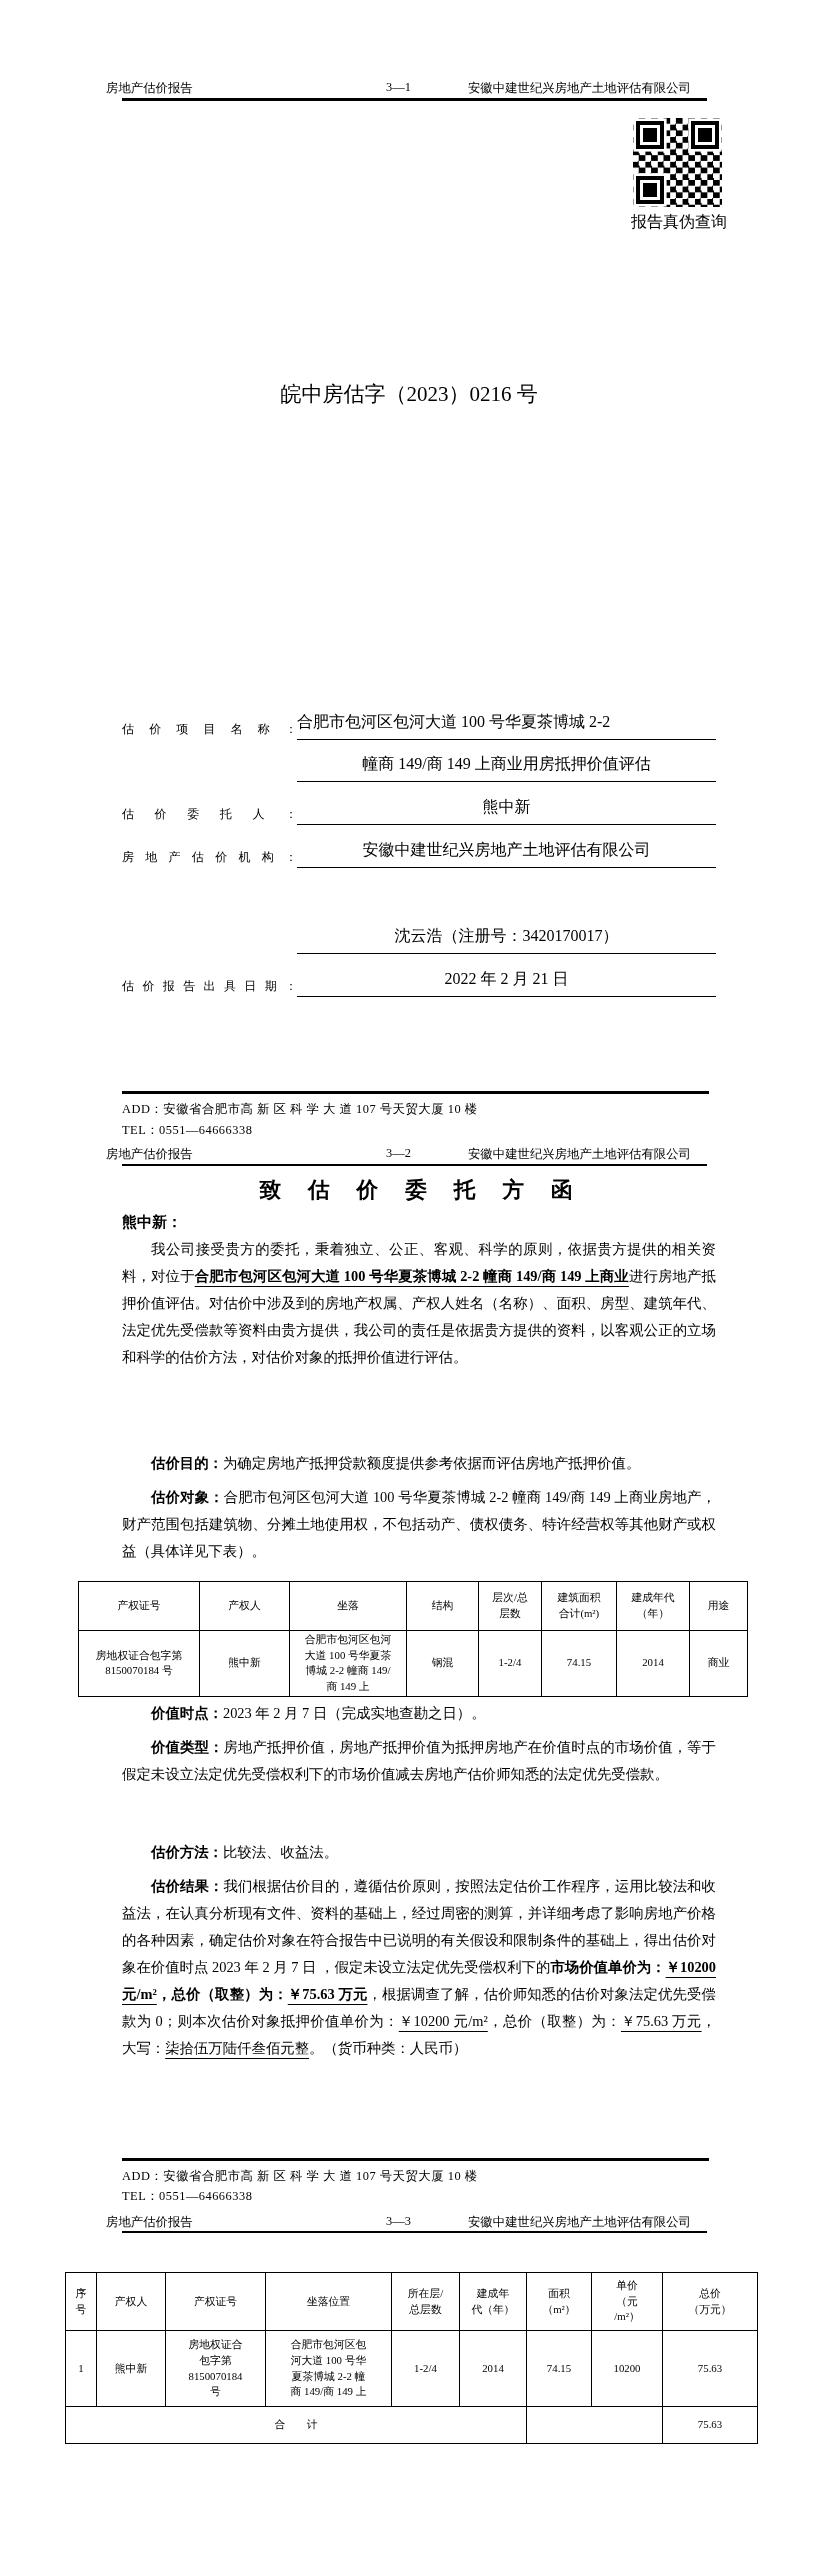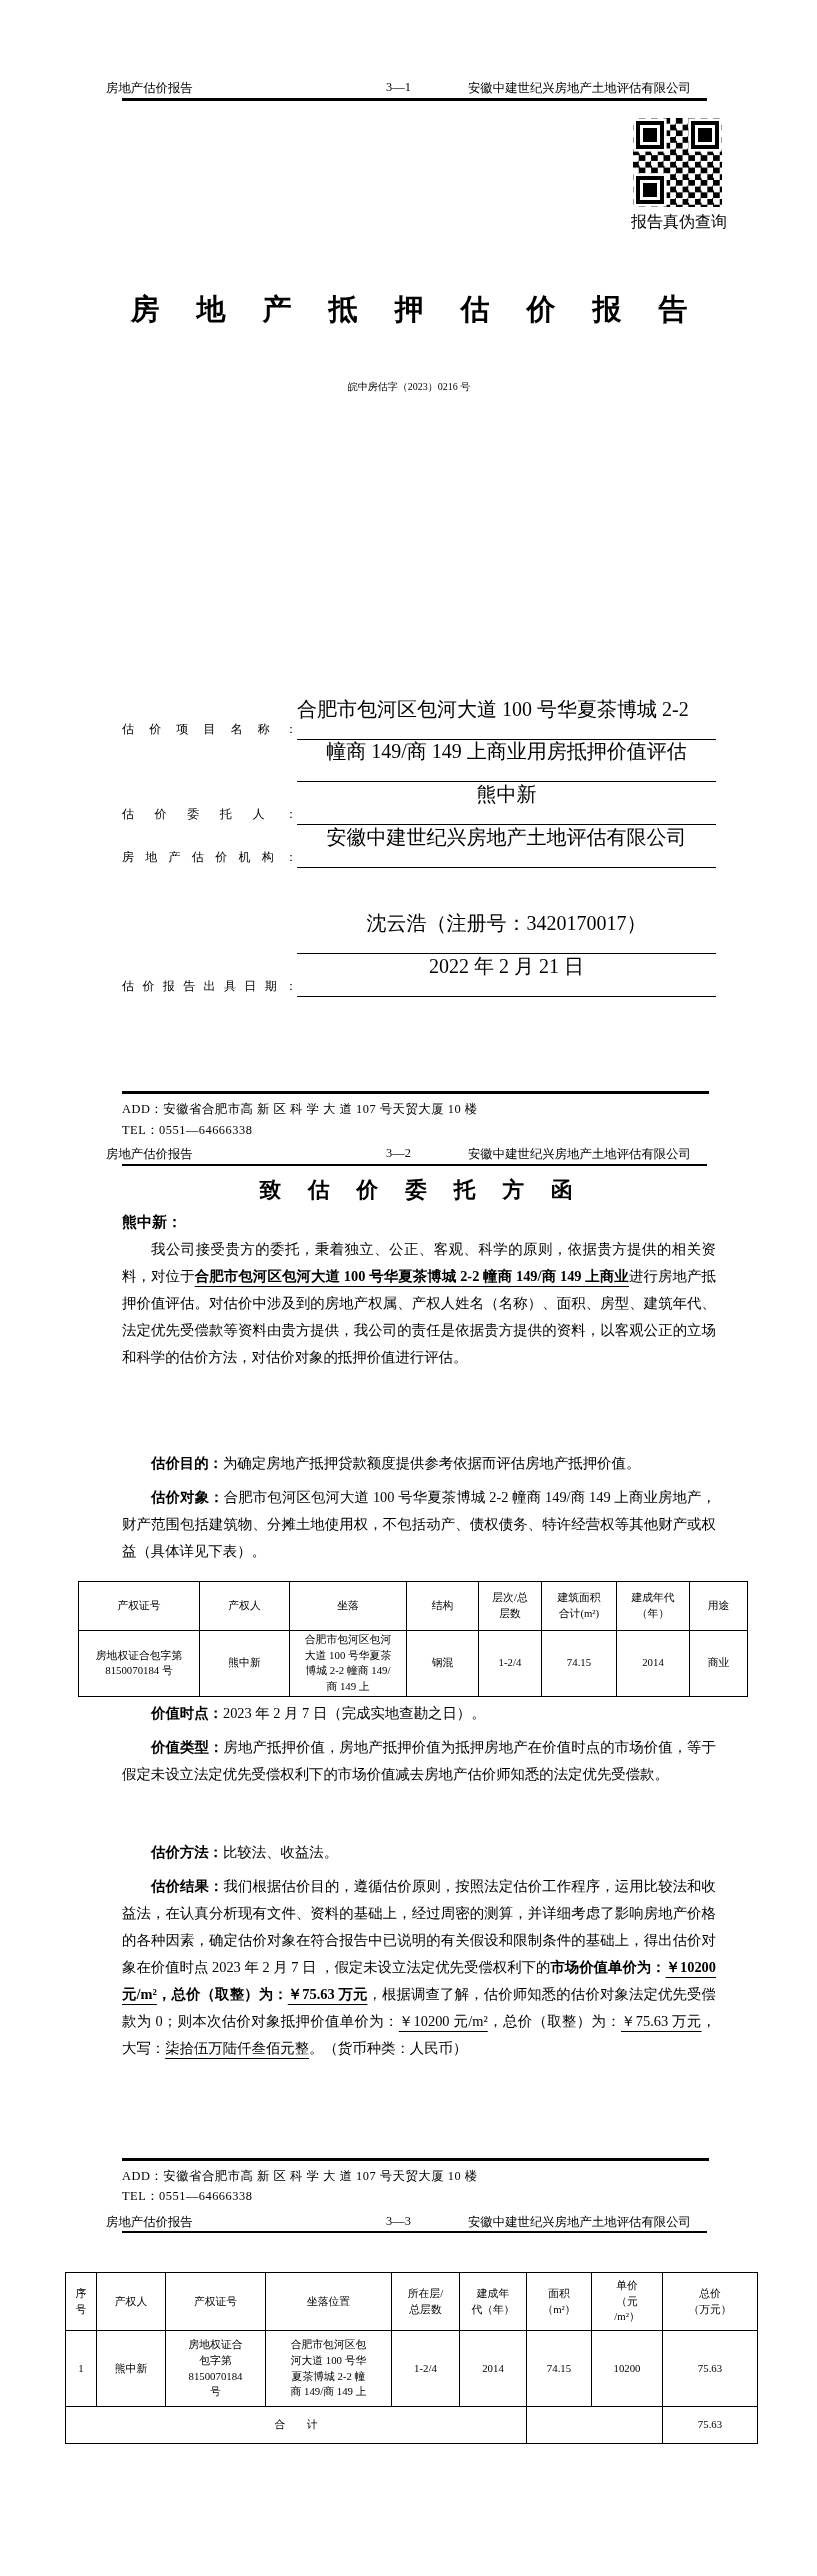--- a/index.html
+++ b/index.html
@@ -13,24 +13,24 @@
   .rule{position:absolute;background:#000;}
   
   .page-hdr{position:absolute;left:106px;width:585px;height:15.5px;font-size:12.4px;}
   .page-hdr .hl{position:absolute;left:0;top:0;}
   .page-hdr .hc{position:absolute;left:50%;top:0;transform:translateX(-50%);}
   .page-hdr .hr{position:absolute;right:0;top:0;}
   .pg-foot{position:absolute;left:122px;font-size:12.4px;letter-spacing:0.5px;}
   
   .report-title{position:absolute;left:0;top:290px;width:100%;text-align:center;
     font-size:29px;font-weight:bold;letter-spacing:37px;padding-left:37px;box-sizing:border-box;}
-  .report-no{position:absolute;left:0;top:380px;width:100%;text-align:center;font-size:10px;}
+  .report-no{position:absolute;left:0;top:380px;width:100%;text-align:center;font-size:21px;}
   .cov-row{position:absolute;left:122px;width:594px;height:29px;display:flex;align-items:flex-end;}
   .cov-label{flex:none;width:175px;font-size:12px;text-align:justify;text-align-last:justify;padding-bottom:2.1px;}
-  .cov-value{flex:1;border-bottom:1.5px solid #000;font-size:20px;text-align:center;padding-bottom:16px;min-height:23px;}
+  .cov-value{flex:1;border-bottom:1.5px solid #000;font-size:16px;text-align:center;padding-bottom:4px;min-height:23px;}
   .cov-value.vleft{text-align:left;}
   
   .qr{position:absolute;left:633px;top:118px;width:89px;height:89px;
       background-image:repeating-conic-gradient(#000 0% 25%, #fff 0% 50%);
       background-size:12.4px 12.4px;}
   .qr-finder{position:absolute;width:20.6px;height:20.6px;border:4.1px solid #000;background:#fff;box-shadow:0 0 0 2.6px #fff;}
   .qr-finder::after{content:"";position:absolute;inset:3.6px;background:#000;}
   .qr-caption{position:absolute;left:628px;top:212px;width:99px;text-align:right;font-size:16px;}
   
   .letter-title{position:absolute;left:7px;top:1175px;width:100%;text-align:center;
@@ -62,21 +62,20 @@
   </div>
   <div class="rule" style="left:122px;top:98px;width:585px;height:2.6px"></div>
 
   <div class="qr">
     <div class="qr-finder" style="left:2.6px;top:2.6px"></div>
     <div class="qr-finder" style="right:2.6px;top:2.6px"></div>
     <div class="qr-finder" style="left:2.6px;bottom:2.6px"></div>
   </div>
   <div class="qr-caption">报告真伪查询</div>
 
-  <div class="report-title">房地产抵押估价报告</div>
   <div class="report-no">皖中房估字（2023）0216 号</div>
 
   <div class="cov-row" style="top:711px">
     <span class="cov-label">估价项目名称：</span>
     <span class="cov-value vleft">合肥市包河区包河大道 100 号华夏茶博城 2-2</span>
   </div>
   <div class="cov-row" style="top:753px">
     <span class="cov-label"></span>
     <span class="cov-value">幢商 149/商 149 上商业用房抵押价值评估</span>
   </div>

